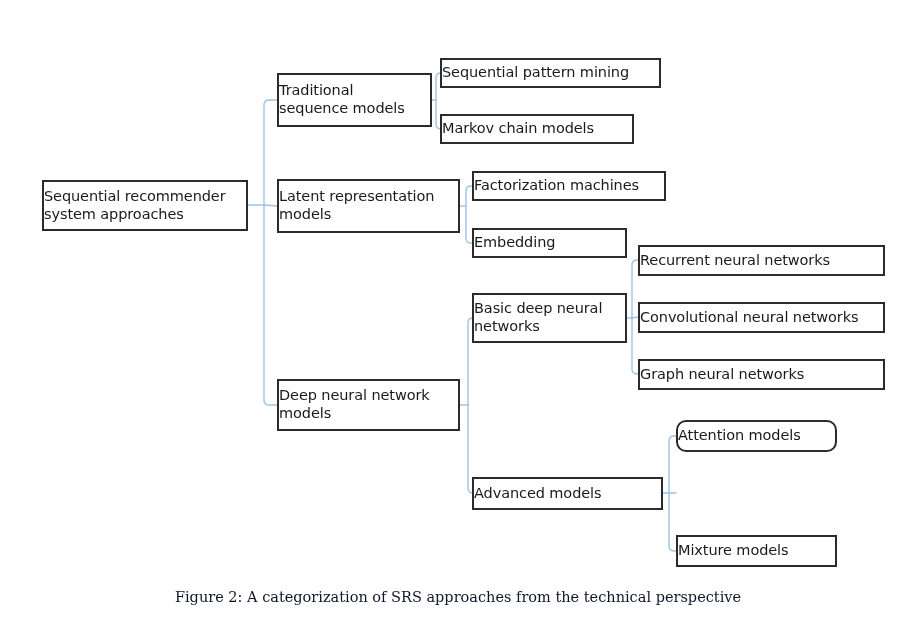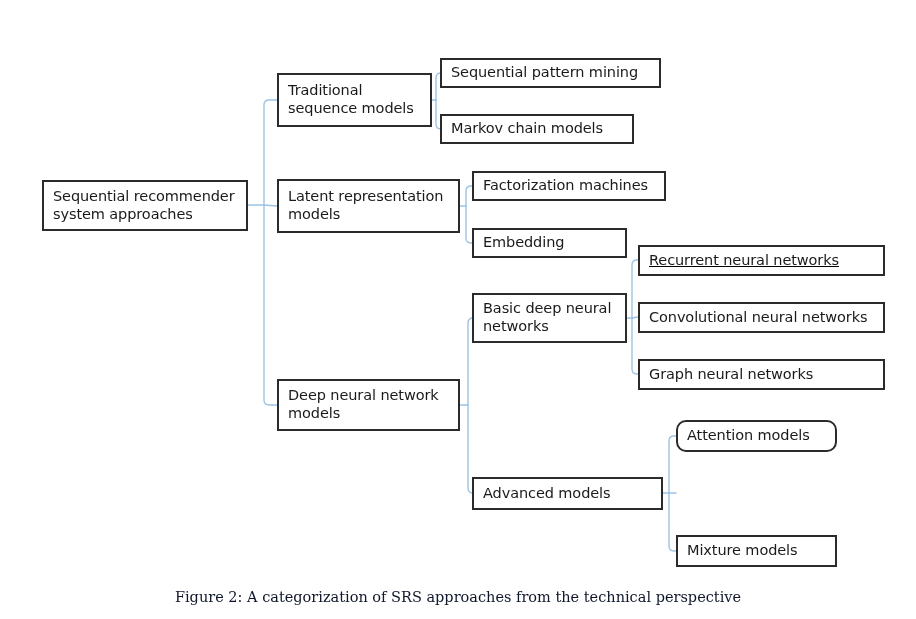--- a/index.html
+++ b/index.html
@@ -24,21 +24,20 @@
     height: 619px;
     pointer-events: none;
   }
   .node-box {
     position: absolute;
     box-sizing: border-box;
     background: #ffffff;
     border: 2px solid #2b2b2b;
     display: flex;
     align-items: center;
-    padding-left: 9px;
     padding-right: 6px;
   }
   .node-label {
     font-family: "DejaVu Sans", "Liberation Sans", sans-serif;
     font-size: 14.5px;
     line-height: 1.22;
     color: #1a1a1a;
     letter-spacing: -0.1px;
     white-space: pre-line;
   }
@@ -119,21 +118,21 @@
   <div class="node-box two-line" style="left: 277px; top: 379px; width: 183px; height: 52px;">
     <span class="node-label">Deep neural network
 models</span>
   </div>
 
   <div class="node-box two-line" style="left: 472px; top: 293px; width: 155px; height: 50px;">
     <span class="node-label">Basic deep neural
 networks</span>
   </div>
 
-  <div class="node-box" style="left: 638px; top: 245px; width: 247px; height: 31px; text-decoration: underline;">
+  <div class="node-box" style="left: 638px; top: 245px; width: 247px; height: 31px;">
     <span class="node-label">Recurrent neural networks</span>
   </div>
 
   <div class="node-box" style="left: 638px; top: 302px; width: 247px; height: 31px;">
     <span class="node-label">Convolutional neural networks</span>
   </div>
 
   <div class="node-box" style="left: 638px; top: 359px; width: 247px; height: 31px;">
     <span class="node-label">Graph neural networks</span>
   </div>

